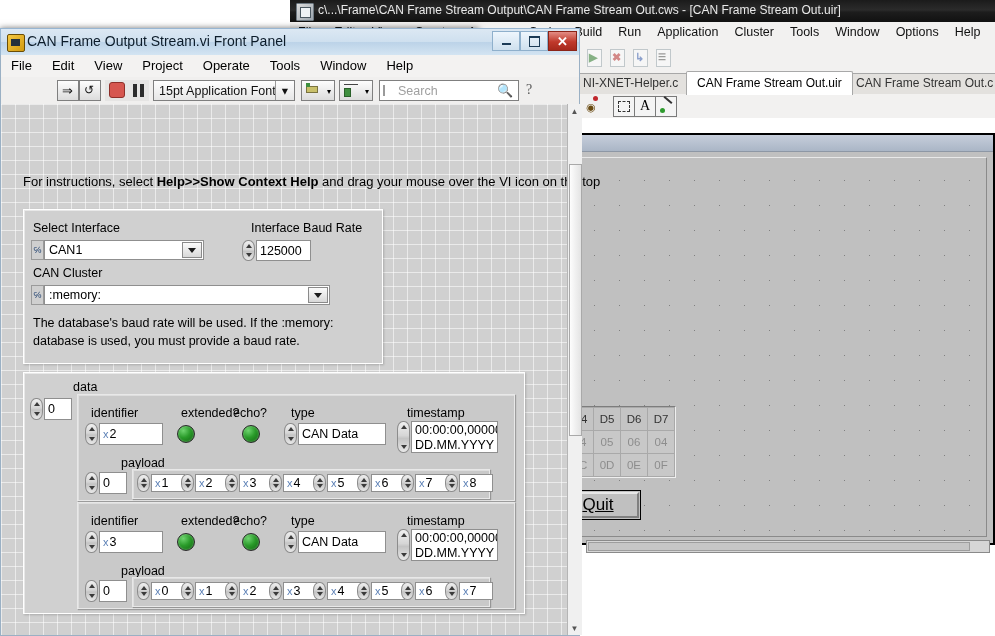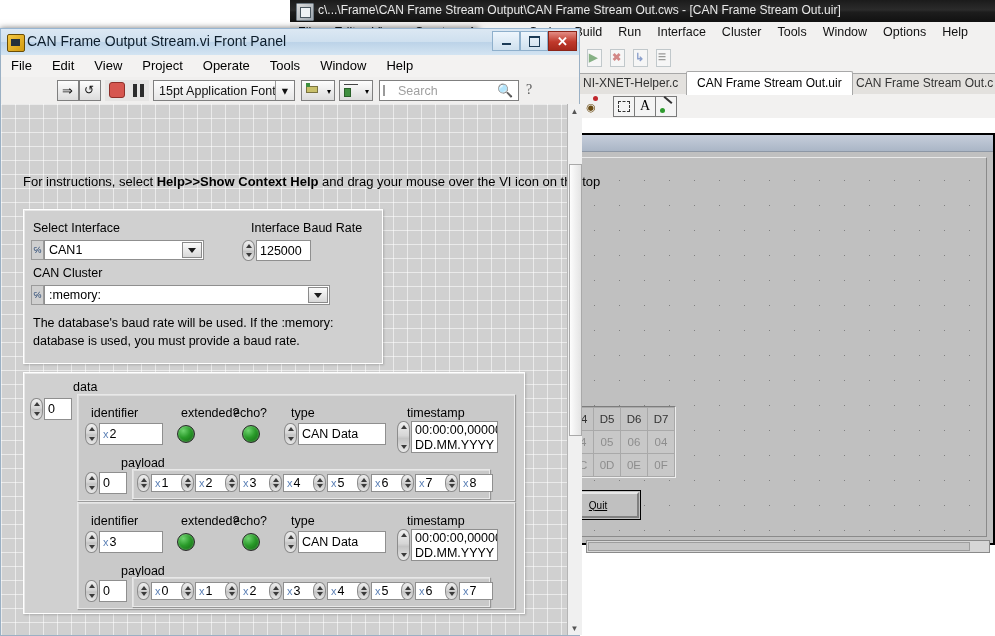--- a/index.html
+++ b/index.html
@@ -102,21 +102,21 @@
     border-right:1px solid #efefef;border-bottom:1px solid #efefef;
     font-size:13px;box-sizing:border-box;display:flex;align-items:center;padding-left:4px;
   }
   .cvi-ring.dim{background:#d4d4d4;color:#8b8b8b;}
   .cvi-ring .arw{
     position:absolute;right:5px;top:50%;margin-top:-3px;width:0;height:0;
     border-left:8px solid transparent;border-right:8px solid transparent;border-top:9px solid #000;
   }
   .cvi-ring.dim .arw{border-top-color:#9b9b9b;}
   .cvi-btn{
-    position:absolute;background:#c0c0c0;color:#000;font-size:10px;
+    position:absolute;background:#c0c0c0;color:#000;font-size:17px;
     border-top:2px solid #e8e8e8;border-left:2px solid #e8e8e8;
     border-right:2px solid #808080;border-bottom:2px solid #808080;
     display:flex;align-items:center;justify-content:center;box-sizing:border-box;
   }
   .cvi-btn.dim{color:#8f8f8f;}
   .cvi-btn.defaultbtn{outline:1px solid #000;outline-offset:1px;}
   .cvi-btn u{text-decoration:underline;}
 
   
   #cvi-table{
@@ -290,21 +290,21 @@
 
   <div class="abs" id="cvi-menubar">
     <div class="mi">File</div>
     <div class="mi">Edit</div>
     <div class="mi">View</div>
     <div class="mi">Create</div>
     <div class="mi">Arrange</div>
     <div class="mi">Code</div>
     <div class="mi">Build</div>
     <div class="mi">Run</div>
-    <div class="mi">Interface</div>
+    <div class="mi">Application</div>
     <div class="mi">Cluster</div>
     <div class="mi">Tools</div>
     <div class="mi">Window</div>
     <div class="mi">Options</div>
     <div class="mi">Help</div>
   </div>
 
   <div class="abs" id="cvi-toolbar">
     <div class="cvitool" style="left:294px">
       <div class="pg"></div>

